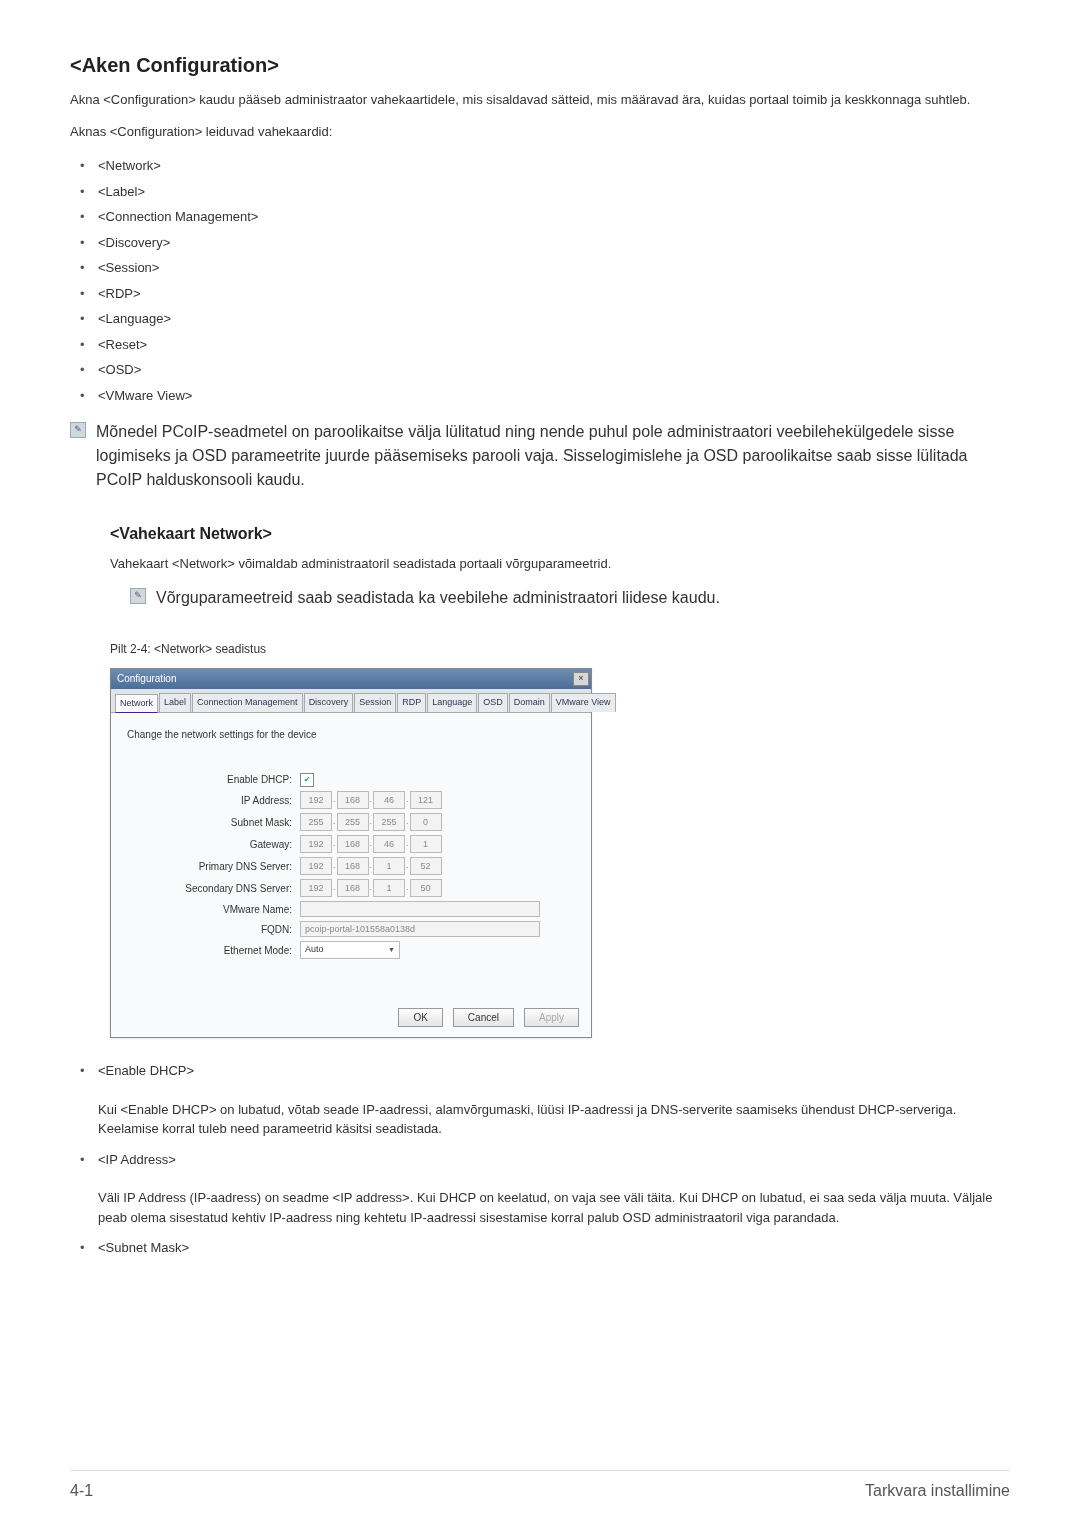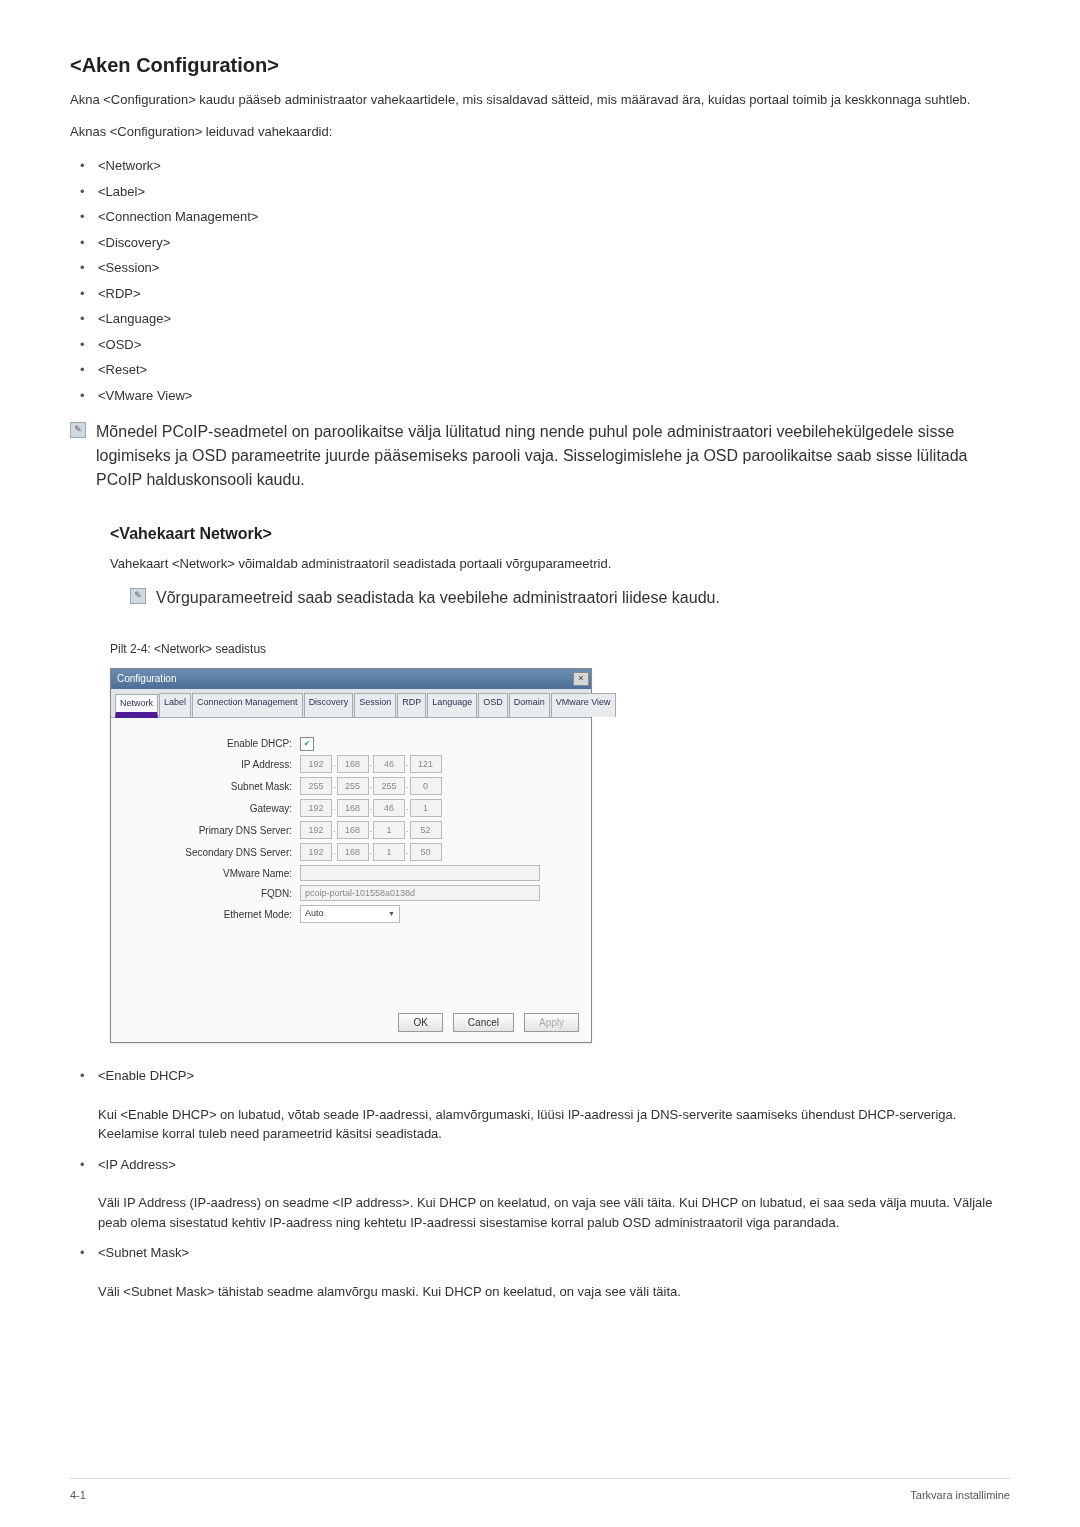--- a/index.html
+++ b/index.html
@@ -129,21 +129,21 @@
     padding: 2px 4px;
     border: 1px solid #aaa;
     border-bottom: none;
     background: #e8ecef;
     margin-right: 1px;
     color: #335;
     white-space: nowrap;
   }
   .tab.active {
     background: #f9fafb;
-    border-bottom: 6px solid #4c1d95;
+    border-bottom: 1px solid #4c1d95;
     position: relative;
     top: 1px;
   }
   .tabbody {
     background: #f9fafb;
     padding: 14px 16px 50px 16px;
     min-height: 260px;
     position: relative;
   }
   .desc {
@@ -238,21 +238,21 @@
   }
   .def-item-text {
     font-size: 13px;
     margin: 16px 0 8px 28px;
   }
 
   .footer {
     border-top: 1px solid #ddd;
     display: flex;
     justify-content: space-between;
-    font-size: 11px;
+    font-size: 16px;
     color: #555;
     padding-top: 8px;
     position: absolute;
     left: 70px;
     right: 70px;
     bottom: 24px;
   }
 </style>
 </head>
 <body>
@@ -264,22 +264,22 @@
   <p>Aknas &lt;Configuration&gt; leiduvad vahekaardid:</p>
 
   <ul class="bullets">
     <li>&lt;Network&gt;</li>
     <li>&lt;Label&gt;</li>
     <li>&lt;Connection Management&gt;</li>
     <li>&lt;Discovery&gt;</li>
     <li>&lt;Session&gt;</li>
     <li>&lt;RDP&gt;</li>
     <li>&lt;Language&gt;</li>
+    <li>&lt;Reset&gt;</li>
     <li>&lt;OSD&gt;</li>
-    <li>&lt;Reset&gt;</li>
     <li>&lt;VMware View&gt;</li>
   </ul>
 
 
   <div class="note-block">
     <span class="note-icon">✎</span>
     <div class="note-text">Mõnedel PCoIP-seadmetel on paroolikaitse välja lülitatud ning nende puhul pole administraatori veebilehekülgedele sisse logimiseks ja OSD parameetrite juurde pääsemiseks parooli vaja. Sisselogimislehe ja OSD paroolikaitse saab sisse lülitada PCoIP halduskonsooli kaudu.</div>
   </div>
 
   <div class="indent">
@@ -304,20 +304,21 @@
         <div class="tab">Connection Management</div>
         <div class="tab">Discovery</div>
         <div class="tab">Session</div>
         <div class="tab">RDP</div>
         <div class="tab">Language</div>
         <div class="tab">OSD</div>
         <div class="tab">Domain</div>
         <div class="tab">VMware View</div>
       </div>
       <div class="tabbody">
+        <div class="desc">Change the network settings for the device</div>
 
         <div class="form-row">
           <div class="form-label">Enable DHCP:</div>
           <div class="checkbox-sm">✔</div>
         </div>
 
         <div class="form-row">
           <div class="form-label">IP Address:</div>
           <input class="ip-oct" value="192" style="">
             <span class="dot">.</span>
@@ -406,21 +407,20 @@
     <div class="def-item-text">Kui &lt;Enable DHCP&gt; on lubatud, võtab seade IP-aadressi, alamvõrgumaski, lüüsi IP-aadressi ja DNS-serverite saamiseks ühendust DHCP-serveriga. Keelamise korral tuleb need parameetrid käsitsi seadistada.</div>
 
     <li>
       <span class="def-item-title">&lt;IP Address&gt;</span>
     </li>
     <div class="def-item-text">Väli IP Address (IP-aadress) on seadme &lt;IP address&gt;. Kui DHCP on keelatud, on vaja see väli täita. Kui DHCP on lubatud, ei saa seda välja muuta. Väljale peab olema sisestatud kehtiv IP-aadress ning kehtetu IP-aadressi sisestamise korral palub OSD administraatoril viga parandada.</div>
 
     <li>
       <span class="def-item-title">&lt;Subnet Mask&gt;</span>
     </li>
-    <div class="def-item-text">Väli &lt;Subnet Mask&gt; tähistab seadme alamvõrgu maski. Kui DHCP on keelatud, on vaja see väli täita.</div>
   </ul>
 
   <div class="footer">
     <span>4-1</span>
     <span>Tarkvara installimine</span>
   </div>
 
 </div>
 
 </body></html>

